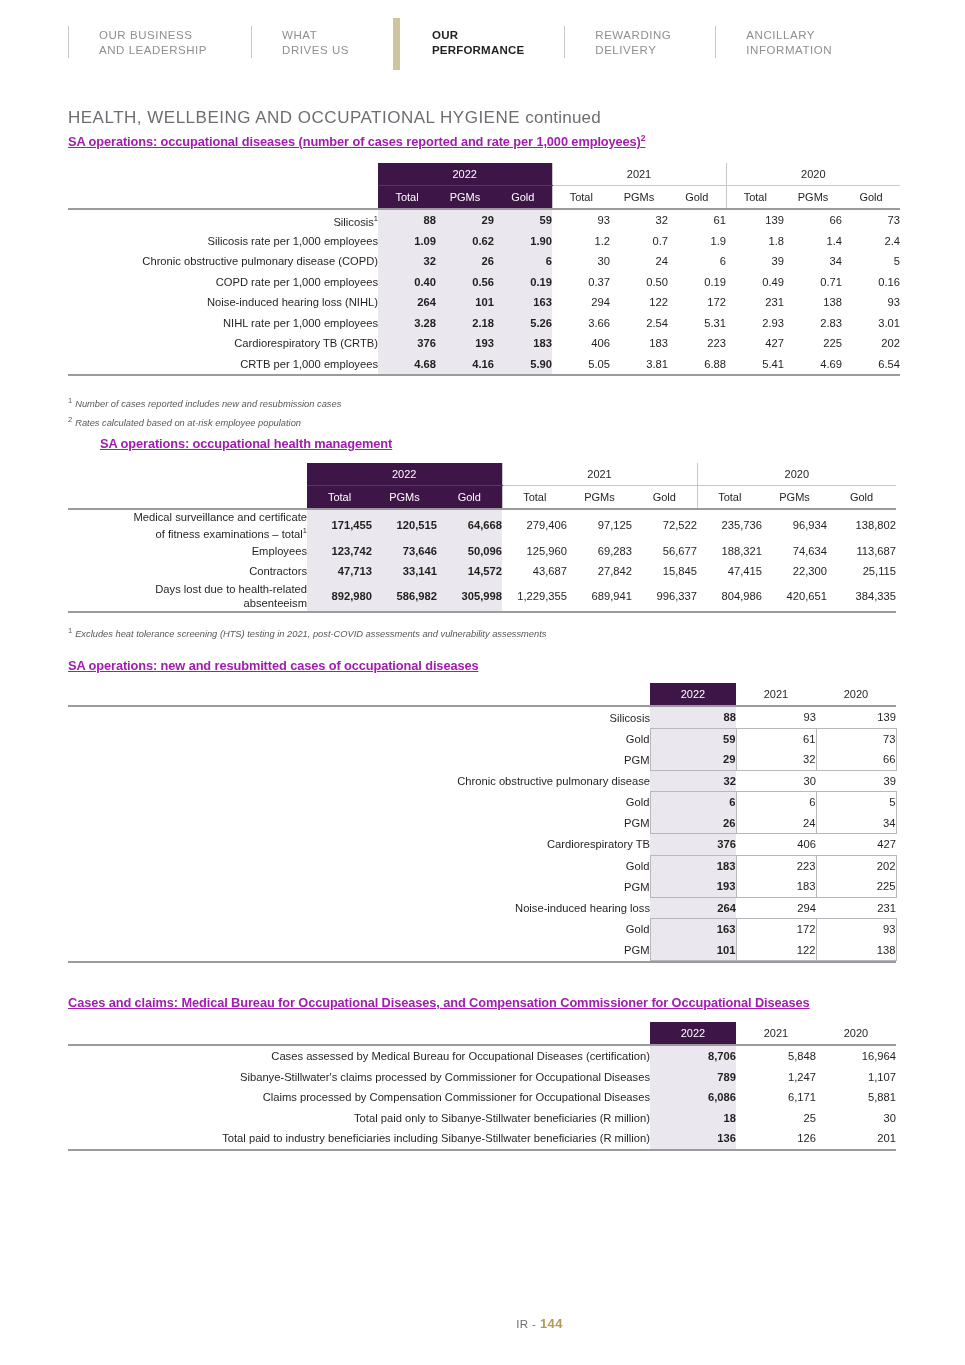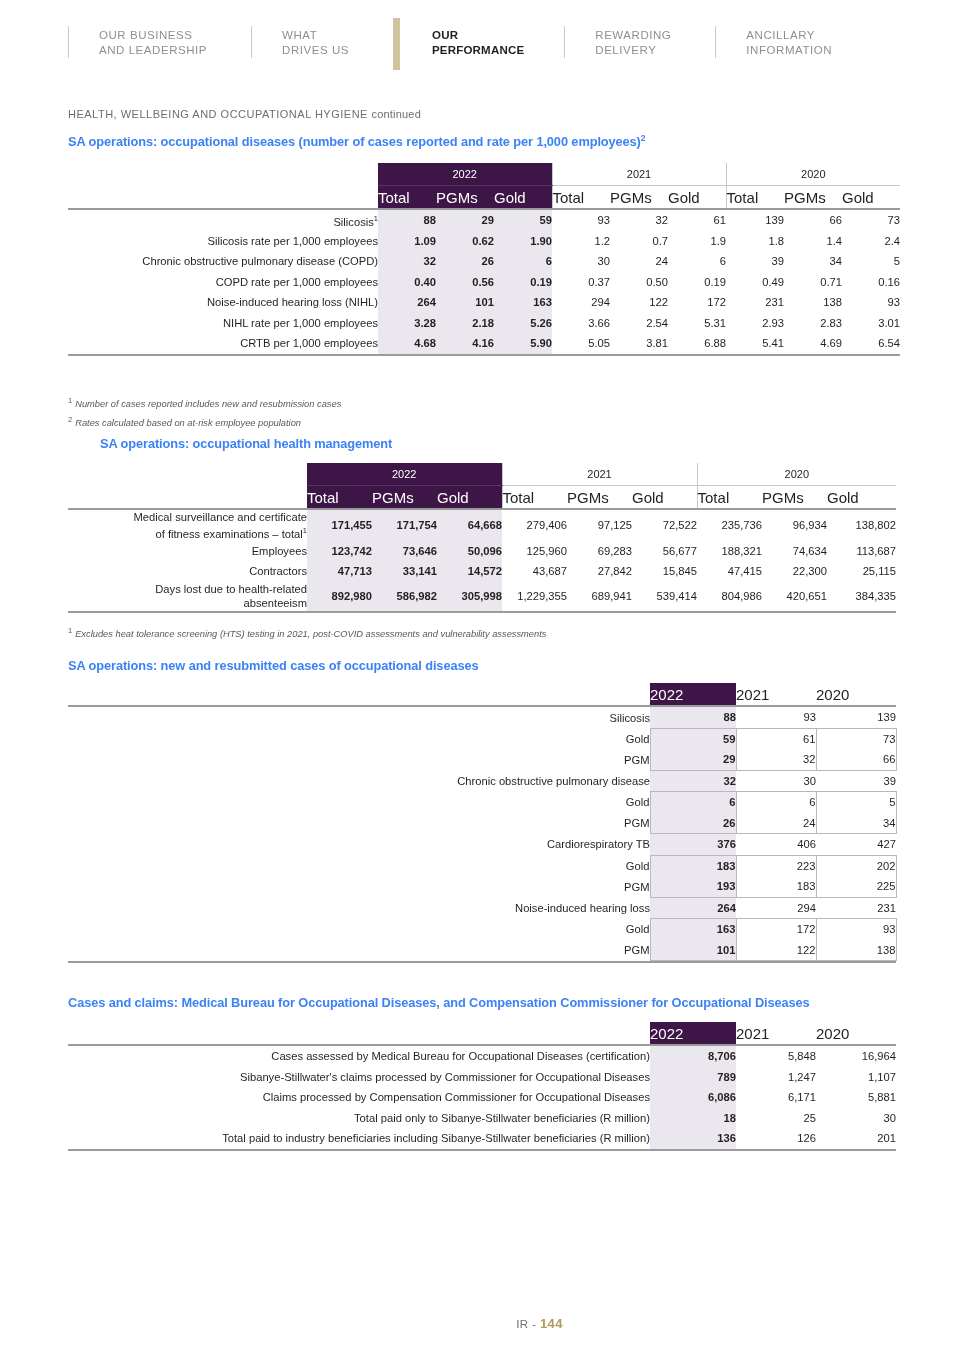--- a/index.html
+++ b/index.html
@@ -25,49 +25,49 @@
   .nav-rule { width:1px; background:#c9c9cb; margin-right:12px; align-self:stretch; height:32px; }
   .nav-rule.gold { width:7px; background:#cfc49b; margin-right:14px; height:52px; margin-top:-8px; }
   .nav-label { white-space:pre-line; padding-top:2px; }
   .nav-item.active .nav-label { color:#231f20; font-weight:bold; letter-spacing:.2px; }
   .nav-gap { width:44px; }
   .nav-gap.wide { width:40px; }
 
   
   .kicker {
     position:absolute; left:68px; top:108px;
-    font-size:11px; letter-spacing:.5px; color:#6d6e71;
+    font-size:17px; letter-spacing:.5px; color:#6d6e71;
     text-transform:uppercase;
   }
   .kicker .cont { text-transform:none; letter-spacing:.2px; }
 
   .tbl-title {
     position:absolute; left:68px;
-    font-size:12.8px; font-weight:bold; color:#3b82f6; letter-spacing:-.1px;
+    font-size:12.8px; font-weight:bold; color:#a21caf; letter-spacing:-.1px;text-decoration:underline;
   }
   .tbl-title sup { font-size:8.5px; vertical-align:super; font-weight:bold; }
 
   .footnotes { position:absolute; left:68px; font-size:9.3px; color:#58595b; font-style:italic; line-height:15px; }
   .footnotes .fn { display:block; white-space:nowrap; }
   .footnotes .fn sup { font-style:normal; font-size:7.5px; vertical-align:super; padding-right:3px; }
 
   
   .tbl { position:absolute; border-collapse:collapse; table-layout:fixed; }
   .tbl td, .tbl th { padding:0; font-weight:normal; }
 
   .hdr-year {
     background:#ffffff; color:#231f20;
     font-size:11px; font-weight:bold; text-align:center; height:22px;
     border-bottom:1px solid #c8c8ca;
   }
   .hdr-year.cur { background:#3d1546; color:#ffffff; border-bottom:1px solid #5a3360; }
   .hdr-year.sep { border-left:1px solid #c8c8ca; }
 
   .hdr-sub {
-    font-size:15px; font-weight:bold; text-align:left; height:22px;
+    font-size:11px; font-weight:bold; text-align:center; height:22px;
     padding-right:8px; color:#231f20; background:#ffffff;
   }
   .hdr-sub.cur { background:#3d1546; color:#ffffff; }
   .hdr-sub.sep { border-left:1px solid #c8c8ca; }
 
   .rule-top { height:2px; background:#9b9b9e; }
   .rule-bot { height:2px; background:#9b9b9e; }
 
   .lbl {
     font-size:11.2px; color:#231f20; text-align:right; padding-left:6px;
@@ -239,20 +239,32 @@
           <td class="lbl">NIHL rate per 1,000 employees</td>
           <td class="num cur">3.28</td>
           <td class="num cur">2.18</td>
           <td class="num cur">5.26</td>
           <td class="num">3.66</td>
           <td class="num">2.54</td>
           <td class="num">5.31</td>
           <td class="num">2.93</td>
           <td class="num">2.83</td>
           <td class="num">3.01</td>
+        </tr>
+        <tr class="r28">
+          <td class="lbl">Cardiorespiratory TB (CRTB)</td>
+          <td class="num cur">376</td>
+          <td class="num cur">193</td>
+          <td class="num cur">183</td>
+          <td class="num">406</td>
+          <td class="num">183</td>
+          <td class="num">223</td>
+          <td class="num">427</td>
+          <td class="num">225</td>
+          <td class="num">202</td>
         </tr>
         <tr class="r28">
           <td class="lbl">CRTB per 1,000 employees</td>
           <td class="num cur">4.68</td>
           <td class="num cur">4.16</td>
           <td class="num cur">5.90</td>
           <td class="num">5.05</td>
           <td class="num">3.81</td>
           <td class="num">6.88</td>
           <td class="num">5.41</td>
@@ -307,21 +319,21 @@
         <th class="hdr-sub">Gold</th>
       </tr>
       <tr>
           <td class="rule-top" colspan="10"></td>
         </tr>
     </thead>
     <tbody id="t2body">
         <tr class="r-tall">
           <td class="lbl">Medical surveillance and certificate<br>of fitness examinations – total<sup>1</sup></td>
           <td class="num cur">171,455</td>
-          <td class="num cur">171,754</td>
+          <td class="num cur">120,515</td>
           <td class="num cur">64,668</td>
           <td class="num">279,406</td>
           <td class="num">97,125</td>
           <td class="num">72,522</td>
           <td class="num">235,736</td>
           <td class="num">96,934</td>
           <td class="num">138,802</td>
         </tr>
         <tr class="r28">
           <td class="lbl">Employees</td>
@@ -347,21 +359,21 @@
           <td class="num">22,300</td>
           <td class="num">25,115</td>
         </tr>
         <tr class="r-tall">
           <td class="lbl">Days lost due to health-related<br>absenteeism</td>
           <td class="num cur">892,980</td>
           <td class="num cur">586,982</td>
           <td class="num cur">305,998</td>
           <td class="num">1,229,355</td>
           <td class="num">689,941</td>
-          <td class="num">539,414</td>
+          <td class="num">996,337</td>
           <td class="num">804,986</td>
           <td class="num">420,651</td>
           <td class="num">384,335</td>
         </tr>
       </tbody>
     <tfoot>
         <tr>
           <td class="rule-bot" colspan="10"></td>
         </tr>
       </tfoot>

